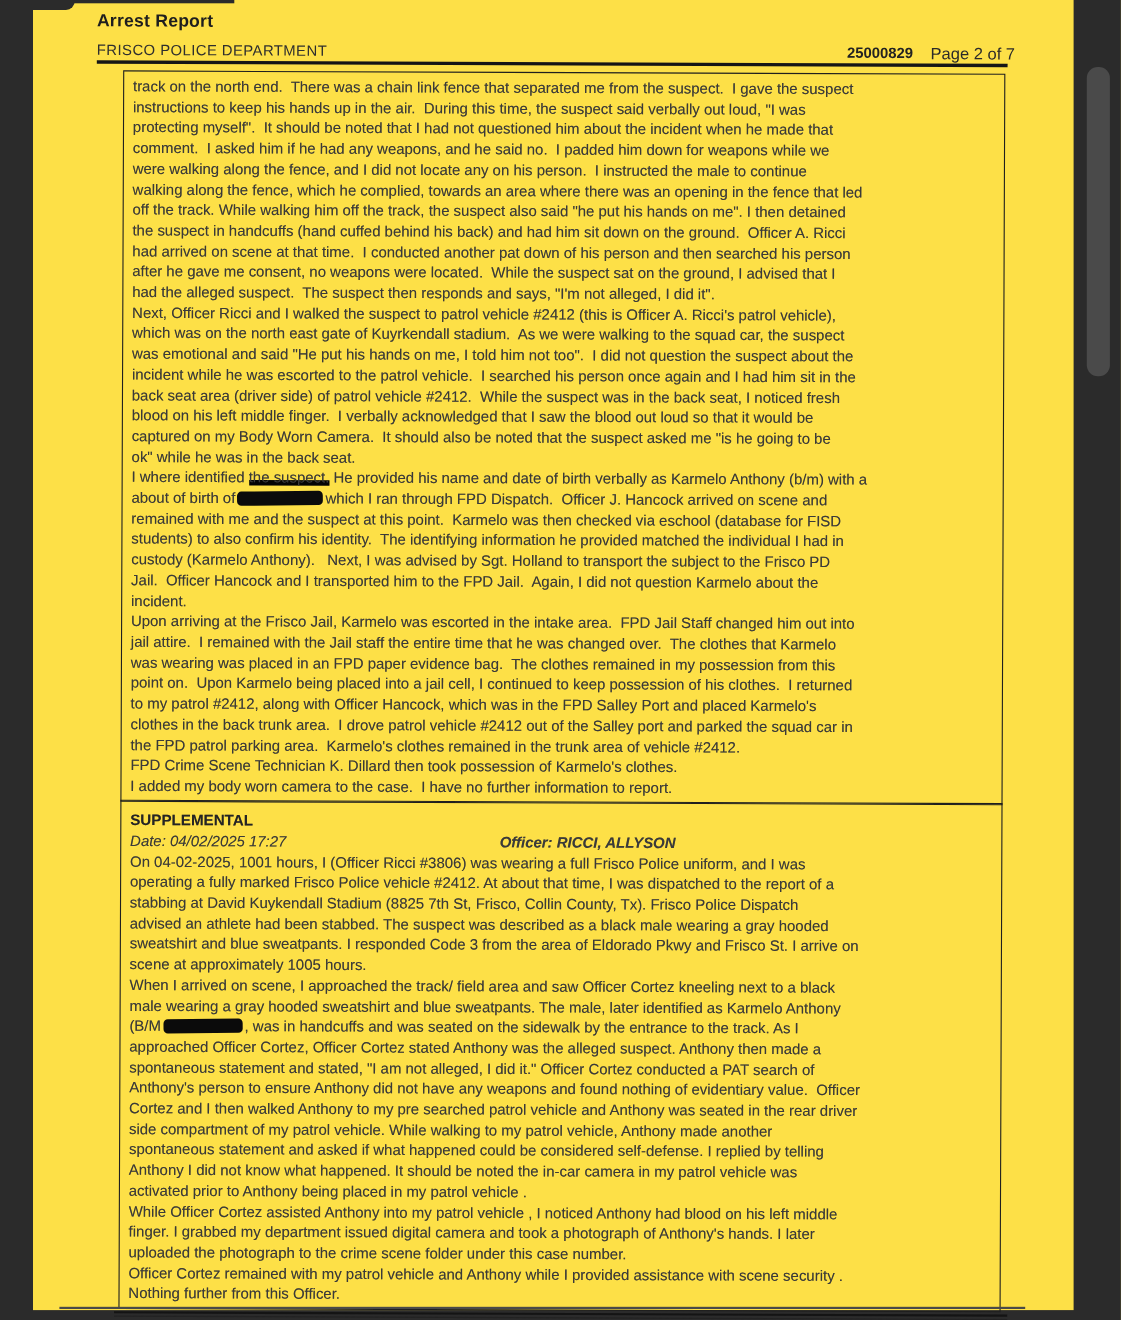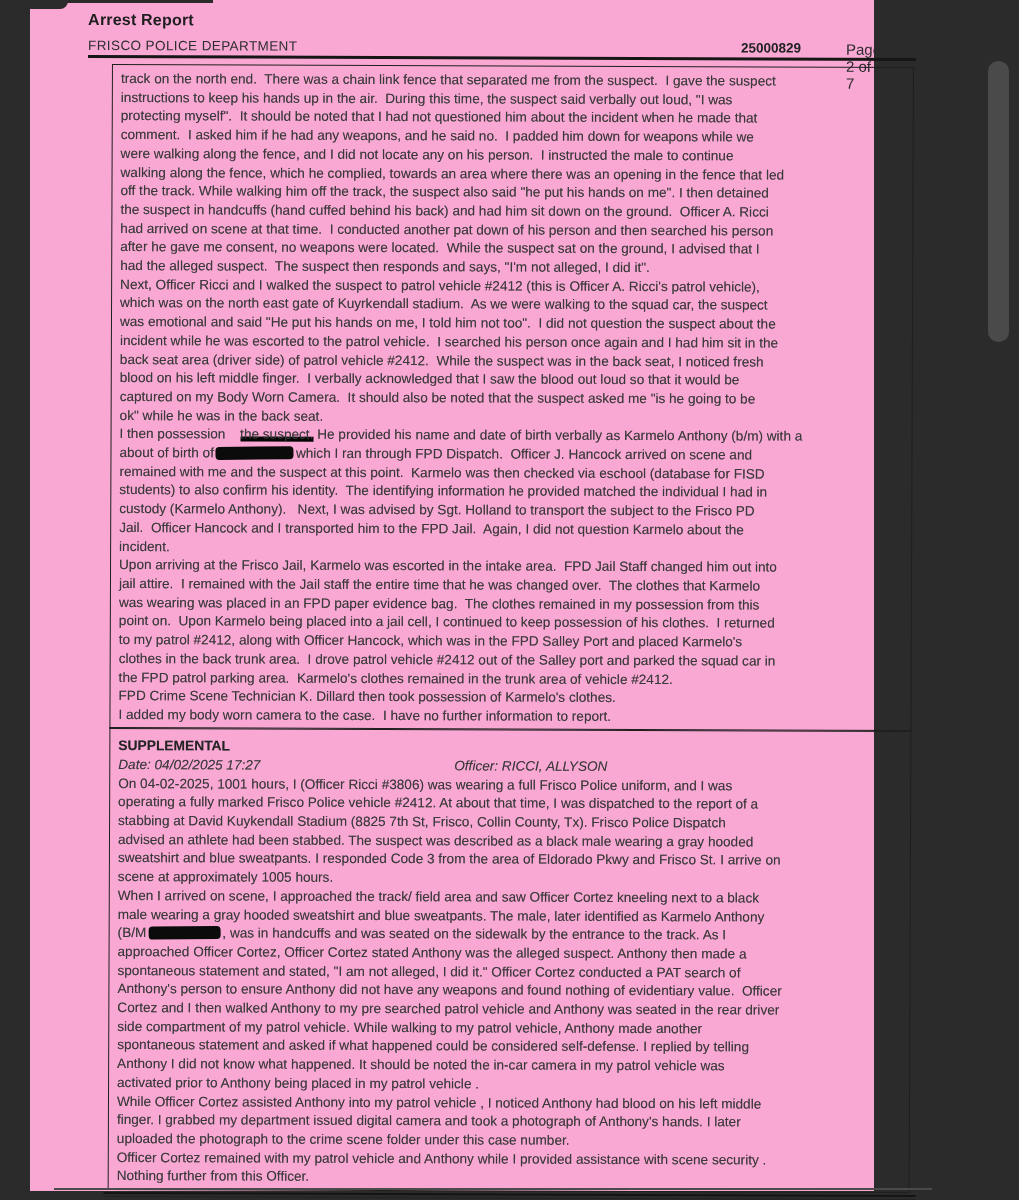--- a/index.html
+++ b/index.html
@@ -2,55 +2,55 @@
 <html><head>
 <meta charset="utf-8">
 <style>
   html,body{margin:0;padding:0;}
   body{
     width:1019px;height:1200px;position:relative;overflow:hidden;
     background:#2b2b2b;
     font-family:"Liberation Sans", sans-serif;
   }
   .page{
-    position:absolute;left:30px;top:0;width:844px;height:1191px;
-    background:#f9a8d4;
+    position:absolute;left:30px;top:0;width:946px;height:1191px;
+    background:#fde047;
   }
   .doc{position:absolute;left:0;top:0;width:100%;height:100%;
     transform:rotate(0.22deg);transform-origin:88px 57px;}
   .top-sliver{position:absolute;left:0;top:0;width:183px;height:3px;background:#2b2b2b;}
   .corner-wedge{position:absolute;left:0;top:0;width:38px;height:9px;background:#2b2b2b;border-bottom-right-radius:8px;}
   .paper-edge{position:absolute;left:24px;bottom:1px;width:878px;height:2px;background:#4a4a48;}
 
   .report-title{position:absolute;left:58px;top:11px;font-size:16px;font-weight:bold;color:#1e1e1e;letter-spacing:.2px;}
   .dept{position:absolute;left:58px;top:38px;font-size:13.5px;color:#2e2e2e;letter-spacing:.4px;}
-  .case-no{position:absolute;left:711px;top:38px;font-size:13.5px;font-weight:bold;color:#222;}
+  .case-no{position:absolute;left:740px;top:38px;font-size:13.5px;font-weight:bold;color:#222;}
   .page-ind{position:absolute;left:816px;top:38px;font-size:15px;color:#2a2a2a;}
   .header-rule{position:absolute;left:58px;top:55px;width:828px;height:3px;background:#161616;}
 
   .boxes{position:absolute;left:82px;top:64px;width:802px;}
   .box{border:1.5px solid #1f1f1f;padding:5px 6px 3px 8px;background:transparent;}
   .box + .box{margin-top:-1.5px;}
   .ln{
     white-space:pre;font-size:13.6px;line-height:18.7px;color:#3a3a3a;
     text-shadow:0 0 0.5px rgba(40,40,40,0.45);
   }
   .sup-heading{font-size:13.8px;font-weight:bold;color:#242424;line-height:19px;padding-top:3px;
     text-shadow:0 0 0.5px rgba(40,40,40,0.4);}
   .meta-line{position:relative;font-style:italic;font-size:13.6px;line-height:19.5px;color:#3a3a3a;
     text-shadow:0 0 0.5px rgba(40,40,40,0.4);}
-  .meta-officer{position:absolute;left:336px;top:0;}
+  .meta-officer{position:absolute;left:336px;top:0;font-weight:bold;}
 
   .redact-bar{
     display:inline-block;height:13px;background:#0b0b0b;border-radius:4px;
     vertical-align:-2px;margin:0 2px;transform:rotate(-0.8deg);
   }
   .marked{
     background-image:linear-gradient(#050505,#050505);
-    background-size:100% 5px;background-position:0 98%;background-repeat:no-repeat;margin-left:11px;
+    background-size:100% 5px;background-position:0 98%;background-repeat:no-repeat;
   }
 
   .double-rule{margin-top:2px;border-top:2px solid #141414;border-bottom:1px solid #222;height:2px;
     margin-left:-4px;margin-right:-6px;}
 
   .scroll-track{position:absolute;right:0;top:0;width:43px;height:1200px;}
   .scroll-thumb{position:absolute;right:10px;top:61px;width:21px;height:281px;border-radius:10px;background:#4a4a4a;}
 </style>
 </head>
 <body>
@@ -78,21 +78,21 @@
             <div class="ln">after he gave me consent, no weapons were located.  While the suspect sat on the ground, I advised that I</div>
             <div class="ln">had the alleged suspect.  The suspect then responds and says, "I'm not alleged, I did it".</div>
             <div class="ln">Next, Officer Ricci and I walked the suspect to patrol vehicle #2412 (this is Officer A. Ricci's patrol vehicle),</div>
             <div class="ln">which was on the north east gate of Kuyrkendall stadium.  As we were walking to the squad car, the suspect</div>
             <div class="ln">was emotional and said "He put his hands on me, I told him not too".  I did not question the suspect about the</div>
             <div class="ln">incident while he was escorted to the patrol vehicle.  I searched his person once again and I had him sit in the</div>
             <div class="ln">back seat area (driver side) of patrol vehicle #2412.  While the suspect was in the back seat, I noticed fresh</div>
             <div class="ln">blood on his left middle finger.  I verbally acknowledged that I saw the blood out loud so that it would be</div>
             <div class="ln">captured on my Body Worn Camera.  It should also be noted that the suspect asked me "is he going to be</div>
             <div class="ln">ok" while he was in the back seat.</div>
-            <div class="ln"><span>I then possession </span><span class="marked">the suspect.</span><span> He provided his name and date of birth verbally as Karmelo Anthony (b/m) with a</span></div>
+            <div class="ln"><span>I where identified </span><span class="marked">the suspect.</span><span> He provided his name and date of birth verbally as Karmelo Anthony (b/m) with a</span></div>
             <div class="ln"><span>about of birth of</span><span class="redact-bar" style="width: 78px;"></span><span>which I ran through FPD Dispatch.  Officer J. Hancock arrived on scene and</span></div>
             <div class="ln">remained with me and the suspect at this point.  Karmelo was then checked via eschool (database for FISD</div>
             <div class="ln">students) to also confirm his identity.  The identifying information he provided matched the individual I had in</div>
             <div class="ln">custody (Karmelo Anthony).   Next, I was advised by Sgt. Holland to transport the subject to the Frisco PD</div>
             <div class="ln">Jail.  Officer Hancock and I transported him to the FPD Jail.  Again, I did not question Karmelo about the</div>
             <div class="ln">incident.</div>
             <div class="ln">Upon arriving at the Frisco Jail, Karmelo was escorted in the intake area.  FPD Jail Staff changed him out into</div>
             <div class="ln">jail attire.  I remained with the Jail staff the entire time that he was changed over.  The clothes that Karmelo</div>
             <div class="ln">was wearing was placed in an FPD paper evidence bag.  The clothes remained in my possession from this</div>
             <div class="ln">point on.  Upon Karmelo being placed into a jail cell, I continued to keep possession of his clothes.  I returned</div>

